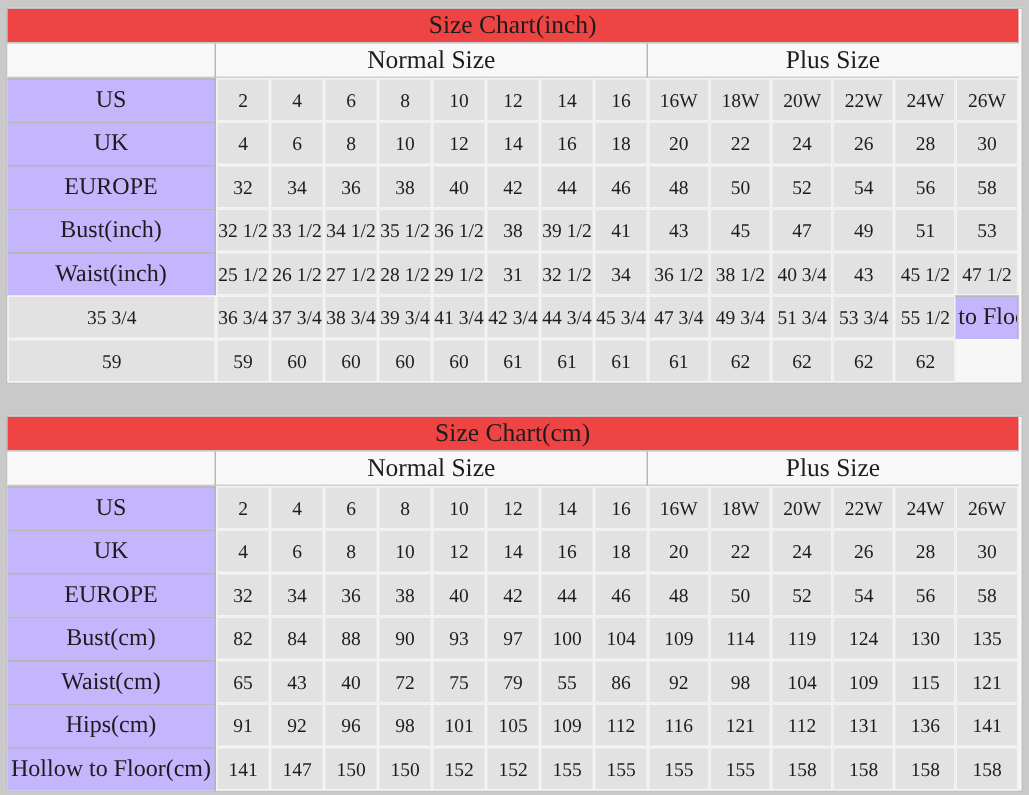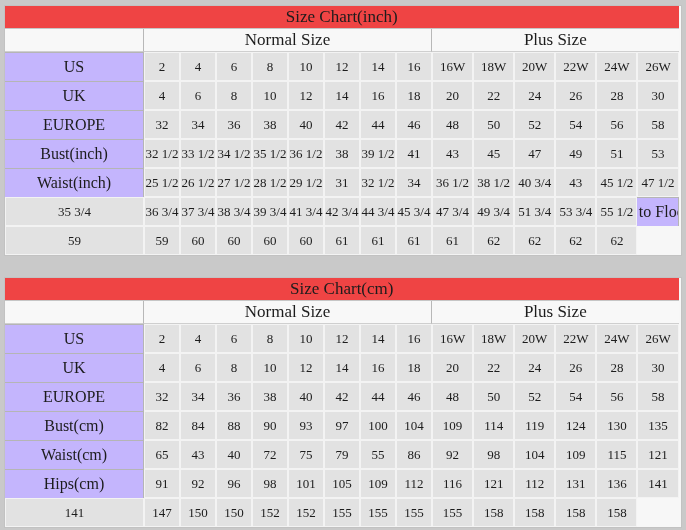--- a/index.html
+++ b/index.html
@@ -278,20 +278,21 @@
       <div class="cell c-data">101</div>
       <div class="cell c-data">105</div>
       <div class="cell c-data">109</div>
       <div class="cell c-data">112</div>
       <div class="cell c-data">116</div>
       <div class="cell c-data">121</div>
       <div class="cell c-data">112</div>
       <div class="cell c-data">131</div>
       <div class="cell c-data">136</div>
       <div class="cell c-data">141</div>
+      <div class="cell c-label">Hollow to Floor(cm)</div>
       <div class="cell c-data">141</div>
       <div class="cell c-data">147</div>
       <div class="cell c-data">150</div>
       <div class="cell c-data">150</div>
       <div class="cell c-data">152</div>
       <div class="cell c-data">152</div>
       <div class="cell c-data">155</div>
       <div class="cell c-data">155</div>
       <div class="cell c-data">155</div>
       <div class="cell c-data">155</div>

